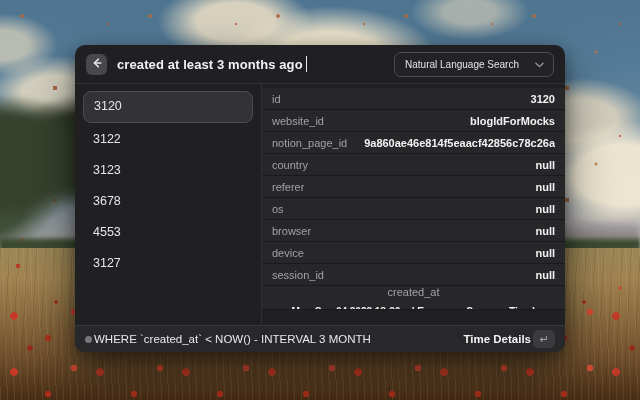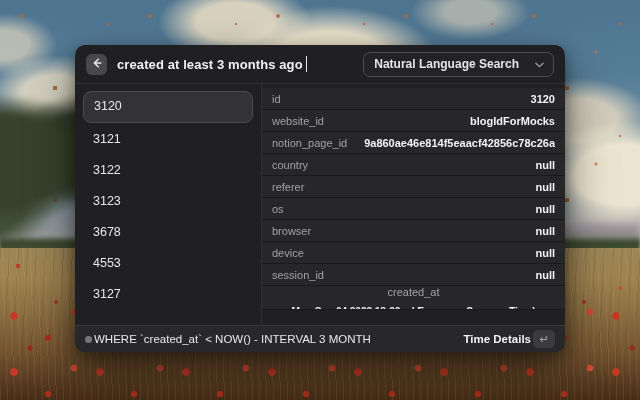--- a/index.html
+++ b/index.html
@@ -72,21 +72,21 @@
     color:#ededEF; }
   .hdr { height:39px; display:flex; align-items:center; gap:10px; padding:0 11px;
     border-bottom:1px solid rgba(255,255,255,.08); }
   .back { width:21px; height:21px; border-radius:6px; background:#48484c; flex:0 0 auto;
     display:flex; align-items:center; justify-content:center; cursor:pointer; }
   .qwrap { display:flex; align-items:flex-end; flex:1 1 auto; min-width:0; cursor:text; }
   .qtext { font-size:13px; font-weight:700; color:#f1f1f3; letter-spacing:.1px; white-space:nowrap; }
   .caret { width:1.5px; height:16px; background:#e9e9eb; margin-left:3px; }
   .mode { margin-left:auto; height:25px; display:flex; align-items:center; gap:16px;
     padding:0 9px 0 10px; border:1px solid #4d4d52; border-radius:7px; cursor:pointer; background:rgba(255,255,255,.015); }
-  .mode span { font-size:12px; color:#e4e4e6; white-space:nowrap;font-weight:bold; }
+  .mode span { font-size:10px; color:#e4e4e6; white-space:nowrap; }
 
   .bodyrow { display:flex; height:240px; }
   .side { width:187px; flex:0 0 auto; border-right:1px solid rgba(255,255,255,.08);
     padding:7px 8px 0; overflow:hidden; }
   .item { height:30px; line-height:30px; padding:0 10px; margin-bottom:1px; border-radius:8px;
     font-size:12.5px; color:#e6e6e8; cursor:pointer; }
   .item.selected { background:#333337; border:1px solid #4b4b50; height:32px; line-height:29px; }
 
   .details { flex:1 1 auto; padding-top:4px; overflow:hidden; }
   .row { height:22px; display:flex; align-items:center; justify-content:space-between; gap:8px;
@@ -143,21 +143,20 @@
         <svg width="9" height="6" viewBox="0 0 10 6">
             <path d="M1 1 L5 4.8 L9 1" stroke="#a0a0a4" stroke-width="1.4" fill="none" stroke-linecap="round" stroke-linejoin="round"></path>
           </svg>
       </span>
     </div>
   </div>
 
   <div class="bodyrow">
     <div class="side">
       <div class="item selected">3120</div>
-      <div class="item">3121</div>
       <div class="item">3122</div>
       <div class="item">3123</div>
       <div class="item">3678</div>
       <div class="item">4553</div>
       <div class="item">3127</div>
     </div>
 
     <div class="details">
       <div class="row">
         <span class="k">id</span>

